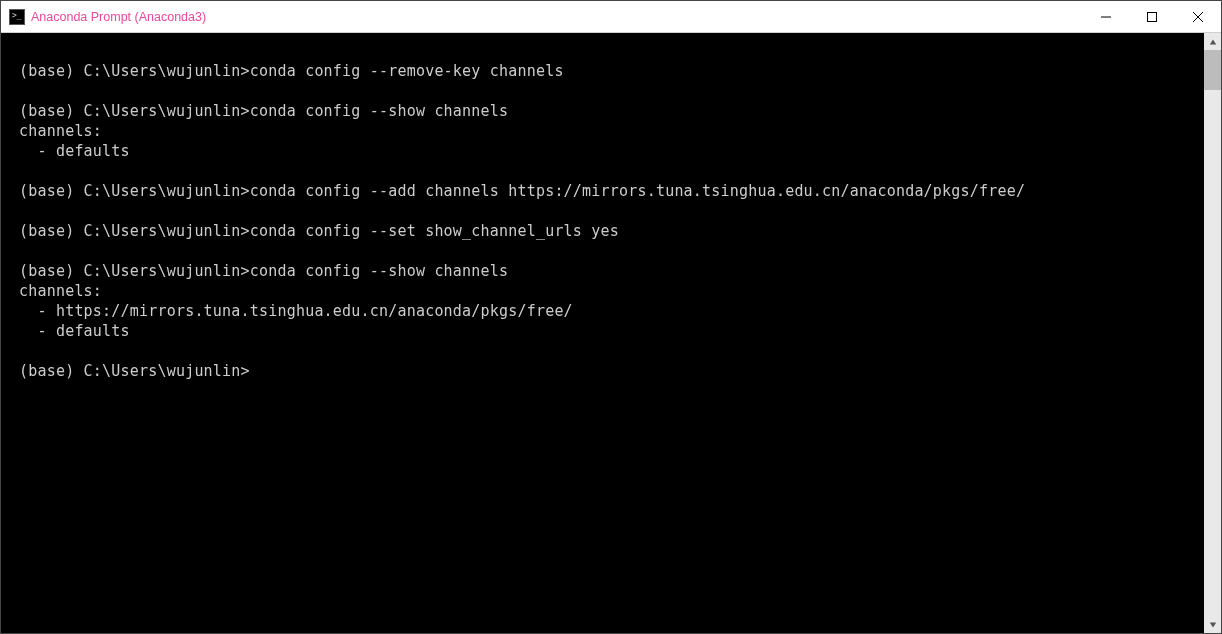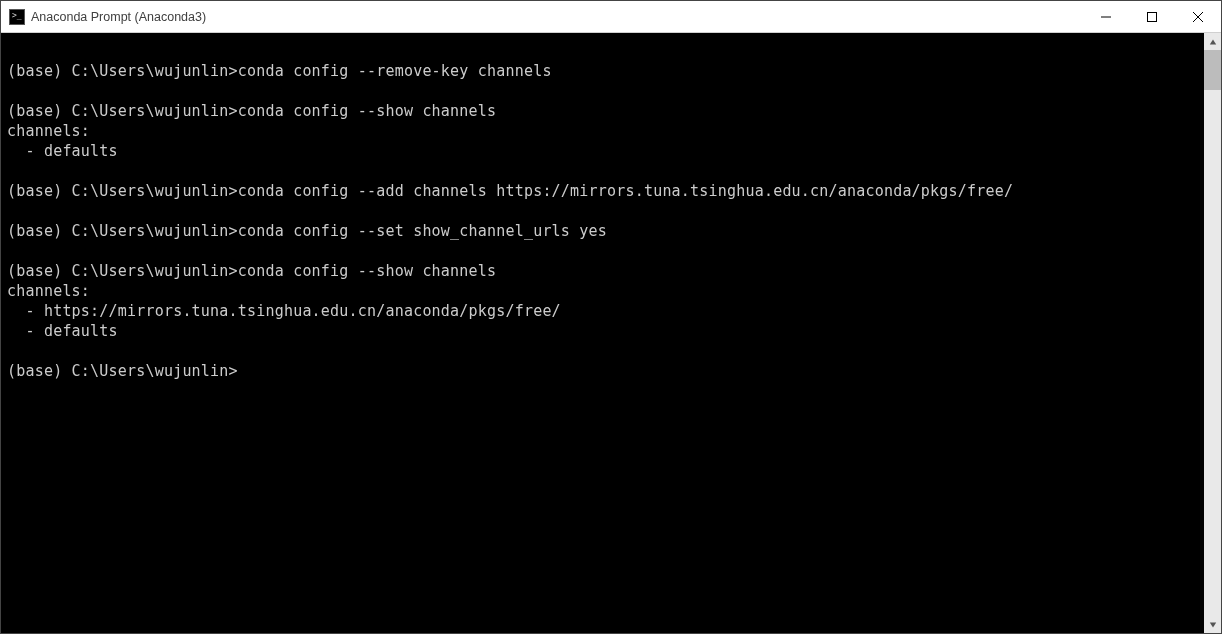--- a/index.html
+++ b/index.html
@@ -31,21 +31,21 @@
       content: ">_";
       color: #ccc;
       font-size: 8px;
       position: absolute;
       top: 1px;
       left: 2px;
       font-family: monospace;
     }
     .titlebar-title {
       font-size: 12.5px;
-      color: #404040;
+      color: #ec4899;
       flex: 1;
     }
     .winbtn {
       width: 46px;
       height: 32px;
       display: flex;
       align-items: center;
       justify-content: center;
       font-size: 10px;
       color: #000;
@@ -59,21 +59,21 @@
       background: #000;
       display: flex;
     }
     .terminal {
       background: #000;
       color: #ccc;
       font-family: "NSimSun","SimSun","Consolas",monospace;
       font-size: 15px;
       line-height: 20px;
       white-space: pre;
-      padding: 8px 0 0 6px;
+      padding: 8px 0 0 18px;
       flex: 1;
       overflow: hidden;
       letter-spacing: 0.2px;
     }
     .scrollbar {
       width: 17px;
       background: #e9e9e9;
       height: 100%;
       display: flex;
       flex-direction: column;

